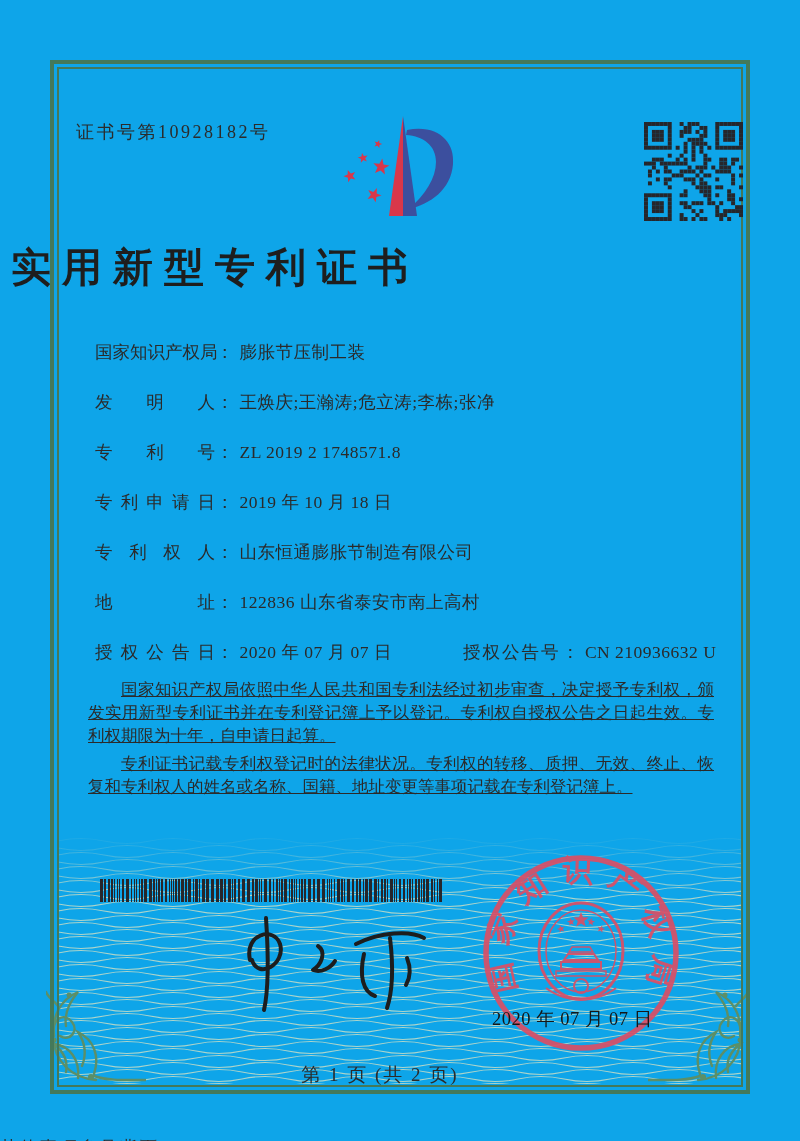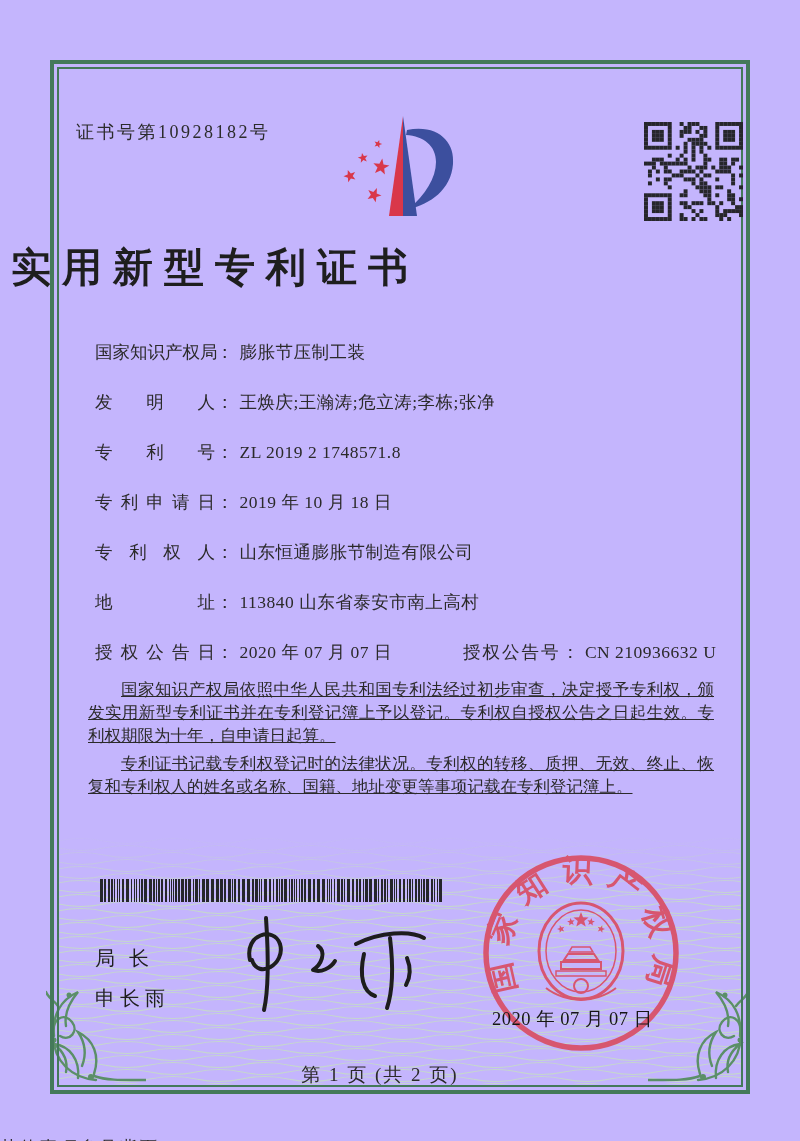--- a/index.html
+++ b/index.html
@@ -1,16 +1,16 @@
 <!DOCTYPE html>
 <html><head>
 <meta charset="utf-8">
 <style>
   html,body{margin:0;padding:0;background:#fff;}
-  .page{position:relative;width:800px;height:1141px;background:#c4b5fd;overflow:hidden;
+  .page{position:relative;width:800px;height:1141px;background:#0ea5e9;overflow:hidden;
         font-family:"Liberation Serif","DejaVu Serif",serif;color:#2e2c2c;}
   .frame{position:absolute;left:50px;top:60px;width:692px;height:1026px;
          border:4px solid #44795a;}
   .frame-inner{position:absolute;inset:3px;border:2px solid #44795a;}
   .cert-no{position:absolute;left:76px;top:120px;font-size:18px;letter-spacing:2.5px;color:#2b2b2b;}
   .logo{position:absolute;left:332px;top:112px;width:140px;height:120px;}
   .qr{position:absolute;left:644px;top:122px;width:99px;height:99px;}
   .title{position:absolute;left:0;right:0;top:240px;text-align:left;
          font-size:40px;font-weight:bold;letter-spacing:11px;text-indent:11px;color:#1e1e1e;}
   .fields{position:absolute;left:95px;top:340px;width:620px;font-size:17.5px;color:#2b2a2a;}
@@ -416,21 +416,21 @@
     <div class="frow">
       <span class="flabel">专利号</span><span class="colon">：</span><span class="fvalue">ZL 2019 2 1748571.8</span>
     </div>
     <div class="frow">
       <span class="flabel">专利申请日</span><span class="colon">：</span><span class="fvalue">2019 年 10 月 18 日</span>
     </div>
     <div class="frow">
       <span class="flabel">专利权人</span><span class="colon">：</span><span class="fvalue">山东恒通膨胀节制造有限公司</span>
     </div>
     <div class="frow">
-      <span class="flabel">地址</span><span class="colon">：</span><span class="fvalue">113840 山东省泰安市南上高村</span>
+      <span class="flabel">地址</span><span class="colon">：</span><span class="fvalue">122836 山东省泰安市南上高村</span>
     </div>
     <div class="frow">
       <span class="flabel">授权公告日</span><span class="colon">：</span><span class="fvalue">2020 年 07 月 07 日</span><span class="grant-group"><span class="flabel2">授权公告号</span><span class="colon">：</span><span class="fvalue">CN 210936632 U</span></span>
     </div>
   </div>
 
   <div class="paras">
     <p>国家知识产权局依照中华人民共和国专利法经过初步审查，决定授予专利权，颁发实用新型专利证书并在专利登记簿上予以登记。专利权自授权公告之日起生效。专利权期限为十年，自申请日起算。</p>
     <p>专利证书记载专利权登记时的法律状况。专利权的转移、质押、无效、终止、恢复和专利权人的姓名或名称、国籍、地址变更等事项记载在专利登记簿上。</p>
   </div>
@@ -533,24 +533,20 @@
       <rect x="318" y="0" width="2" height="23" fill="#26262b"></rect>
       <rect x="321" y="0" width="1" height="23" fill="#26262b"></rect>
       <rect x="323" y="0" width="2" height="23" fill="#26262b"></rect>
       <rect x="326" y="0" width="3" height="23" fill="#26262b"></rect>
       <rect x="331" y="0" width="2" height="23" fill="#26262b"></rect>
       <rect x="334" y="0" width="1" height="23" fill="#26262b"></rect>
       <rect x="337" y="0" width="1" height="23" fill="#26262b"></rect>
       <rect x="339" y="0" width="3" height="23" fill="#26262b"></rect>
     </svg>
 
-  <div class="officer">
-    <div class="otitle">局长</div>
-    <div class="oname">申长雨</div>
-  </div>
 
   <svg class="signature" viewBox="0 0 212 112">
     <g fill="none" stroke-linecap="round" stroke-linejoin="round" id="sig-g" stroke-width="4" stroke="#1d1d1d">
       <path d="M28,52 C22,26 52,18 58,36 C64,56 36,72 30,52"></path>
       <path d="M44,10 C46,40 47,80 42,102"></path>
       <path d="M96,38 C105,44 99,57 91,62 C99,65 109,60 113,53"></path>
       <path d="M134,36 C158,24 188,22 202,30"></path>
       <path d="M168,30 C171,55 171,82 165,100"></path>
       <path d="M142,46 C137,68 141,84 153,88"></path>
       <path d="M185,50 C189,60 188,70 184,77"></path>

